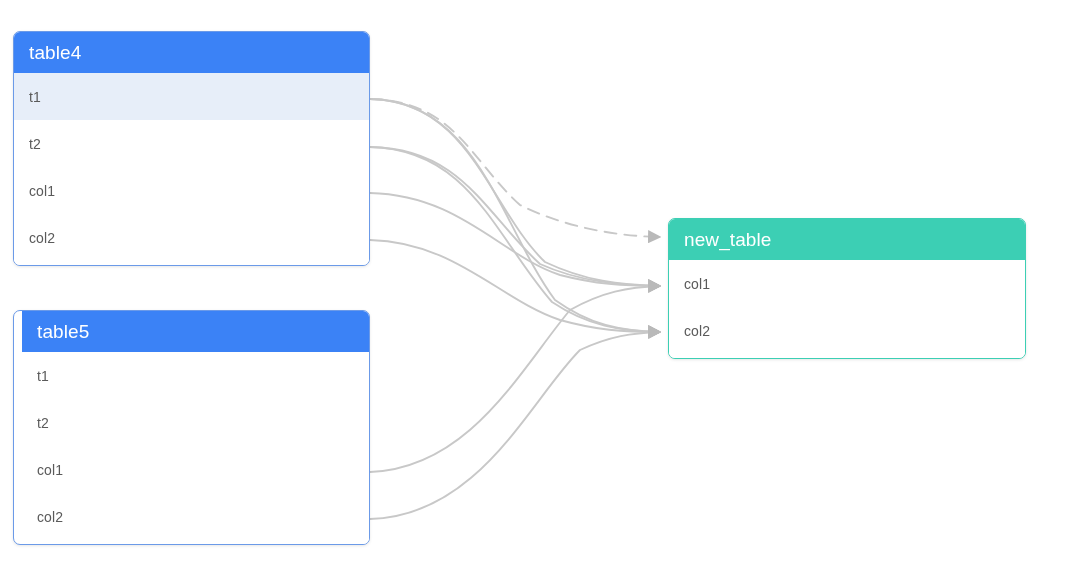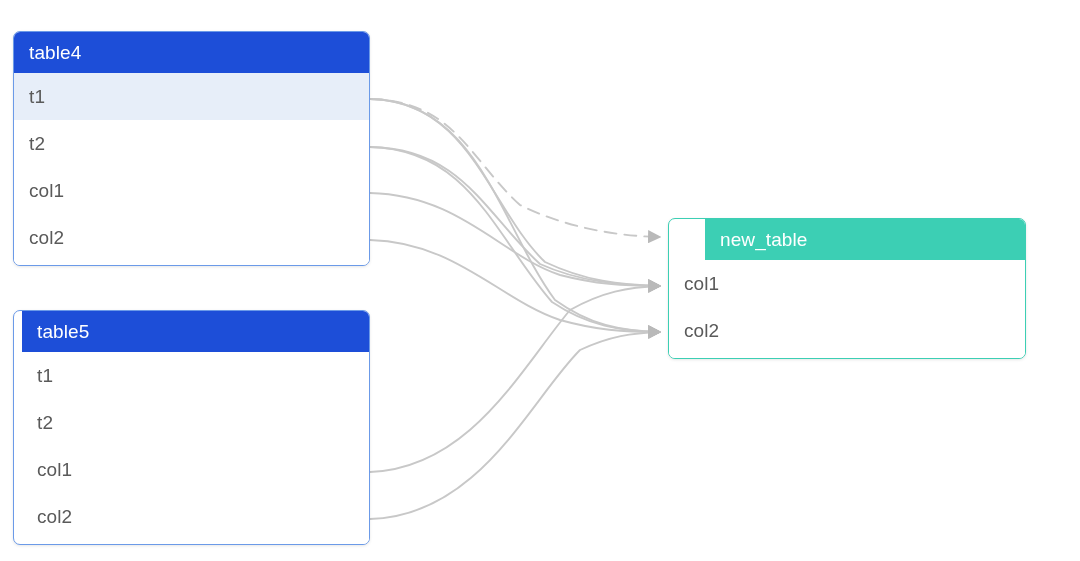--- a/index.html
+++ b/index.html
@@ -37,35 +37,35 @@
   .node-header {
     box-sizing: border-box;
     height: 41px;
     display: flex;
     align-items: center;
     padding: 0 0 0 15px;
     color: #ffffff;
     font-size: 19px;
     letter-spacing: 0.1px;
   }
-  .node.source .node-header { background: #1d4ed8; }
-  .node.target .node-header { background: #3ccfb4; margin-left: 36px; }
+  .node.source .node-header { background: #3b82f6; }
+  .node.target .node-header { background: #3ccfb4; }
 
   .node-body {
     background: #ffffff;
     padding-bottom: 4px;
   }
   .node-row {
     box-sizing: border-box;
     height: 47px;
     display: flex;
     align-items: center;
     padding: 0 0 0 15px;
     color: #5a5a5a;
-    font-size: 19px;
+    font-size: 14px;
     letter-spacing: 0.1px;
     background: #ffffff;
   }
   .node-row.highlighted { background: #e7eef9; }
 </style>
 </head>
 <body>
 
 <div id="canvas">
 

